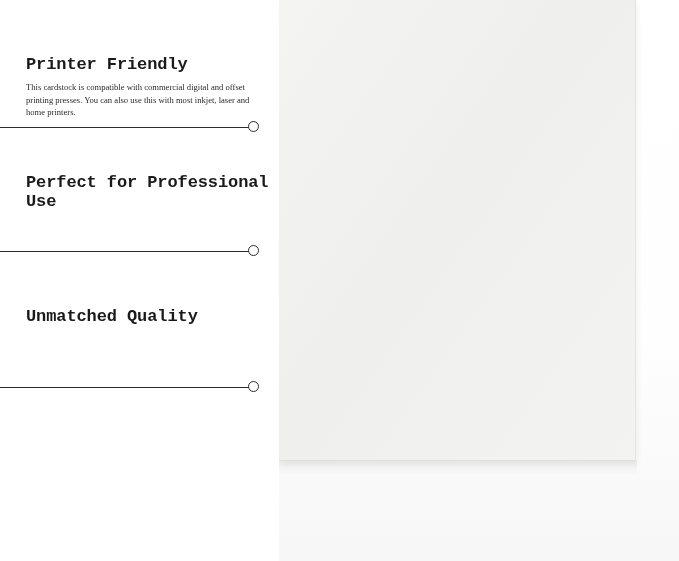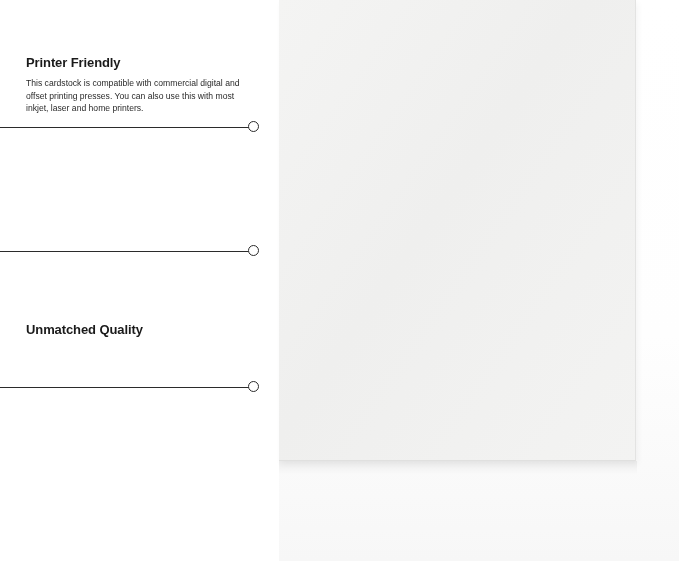--- a/index.html
+++ b/index.html
@@ -57,37 +57,37 @@
     width: 290px;
     height: 561px;
   }
   .block {
     position: absolute;
     left: 26px;
     width: 262px;
   }
   .block-1 { top: 55px; }
   .block-2 { top: 173px; }
-  .block-3 { top: 322px; }
+  .block-3 { top: 307px; }
 
   .block h2 {
     margin: 0 0 7px 0;
-    font-size: 13px;
+    font-size: 17px;
     font-weight: 700;
     letter-spacing: -0.1px;
     color: #1a1a1a;
-    font-family: Liberation Sans, sans-serif;
+    font-family: Liberation Mono, monospace;
   }
   .block p {
     margin: 0;
     font-size: 8.6px;
     line-height: 12.6px;
     color: #2a2a2a;
     width: 232px;
-    font-family: Liberation Sans, sans-serif;
+    font-family: Liberation Serif, serif;
   }
 
   
   .connector {
     position: absolute;
     left: 0px;
     height: 12px;
     width: 262px;
   }
   .connector .line {
@@ -128,20 +128,21 @@
   <div class="block block-1">
     <h2>Printer Friendly</h2>
     <p>This cardstock is compatible with commercial digital and offset printing presses. You can also use this with most inkjet, laser and home printers.</p>
   </div>
   <div class="connector conn-1">
     <div class="line"></div>
     <div class="dot"></div>
   </div>
 
   <div class="block block-2">
+    <h2>Perfect for Professional Use</h2>
   </div>
   <div class="connector conn-2">
     <div class="line"></div>
     <div class="dot"></div>
   </div>
 
   <div class="block block-3">
     <h2>Unmatched Quality</h2>
   </div>
   <div class="connector conn-3">

